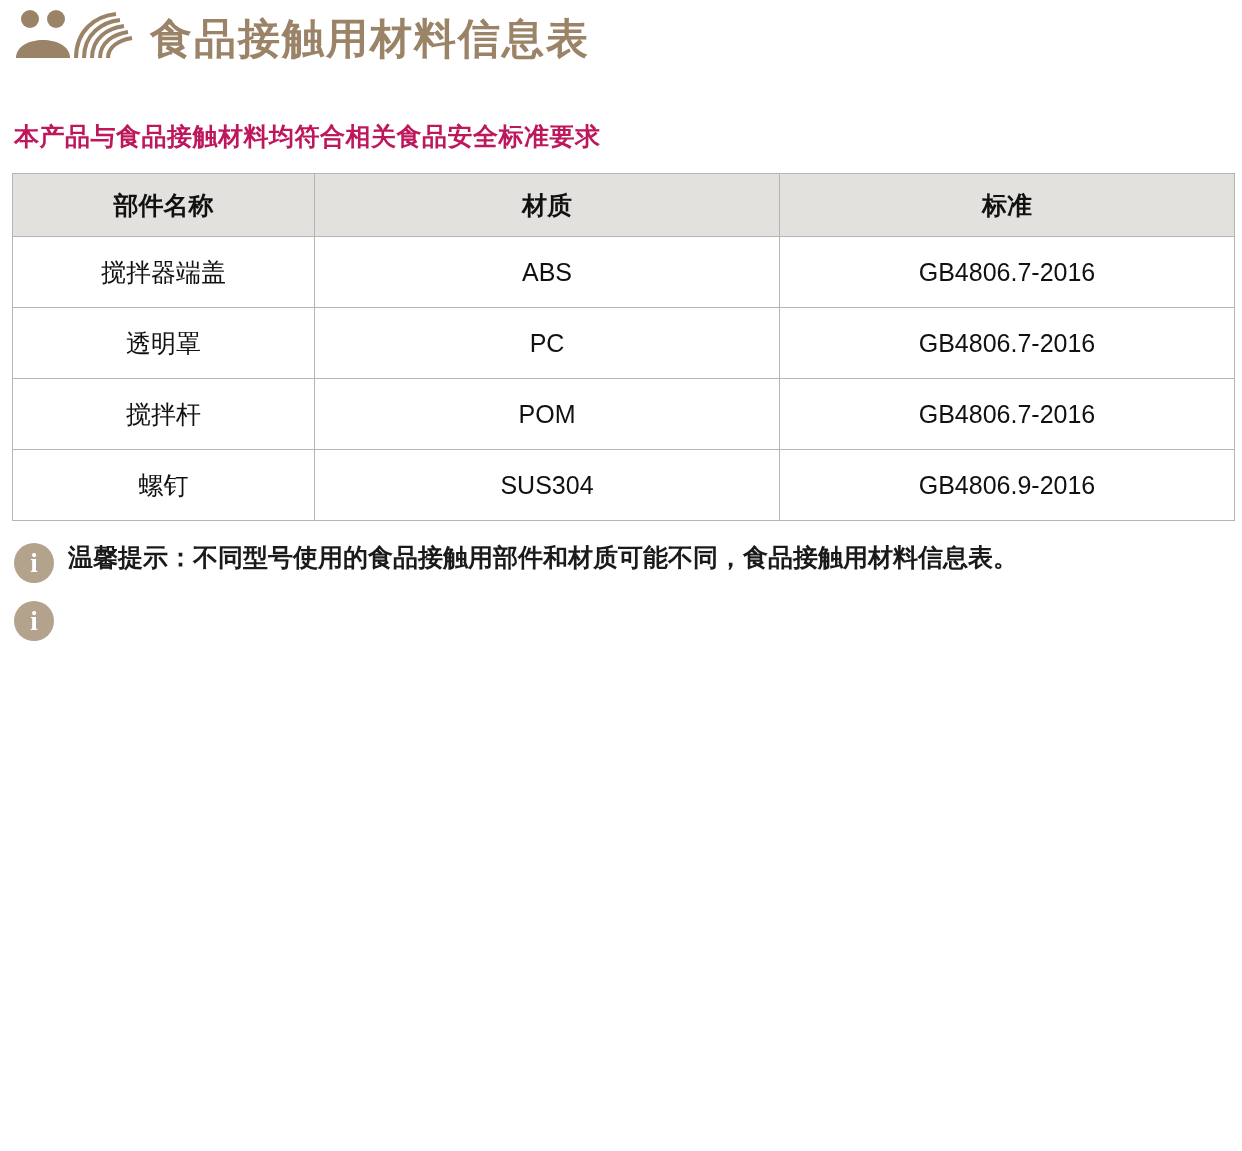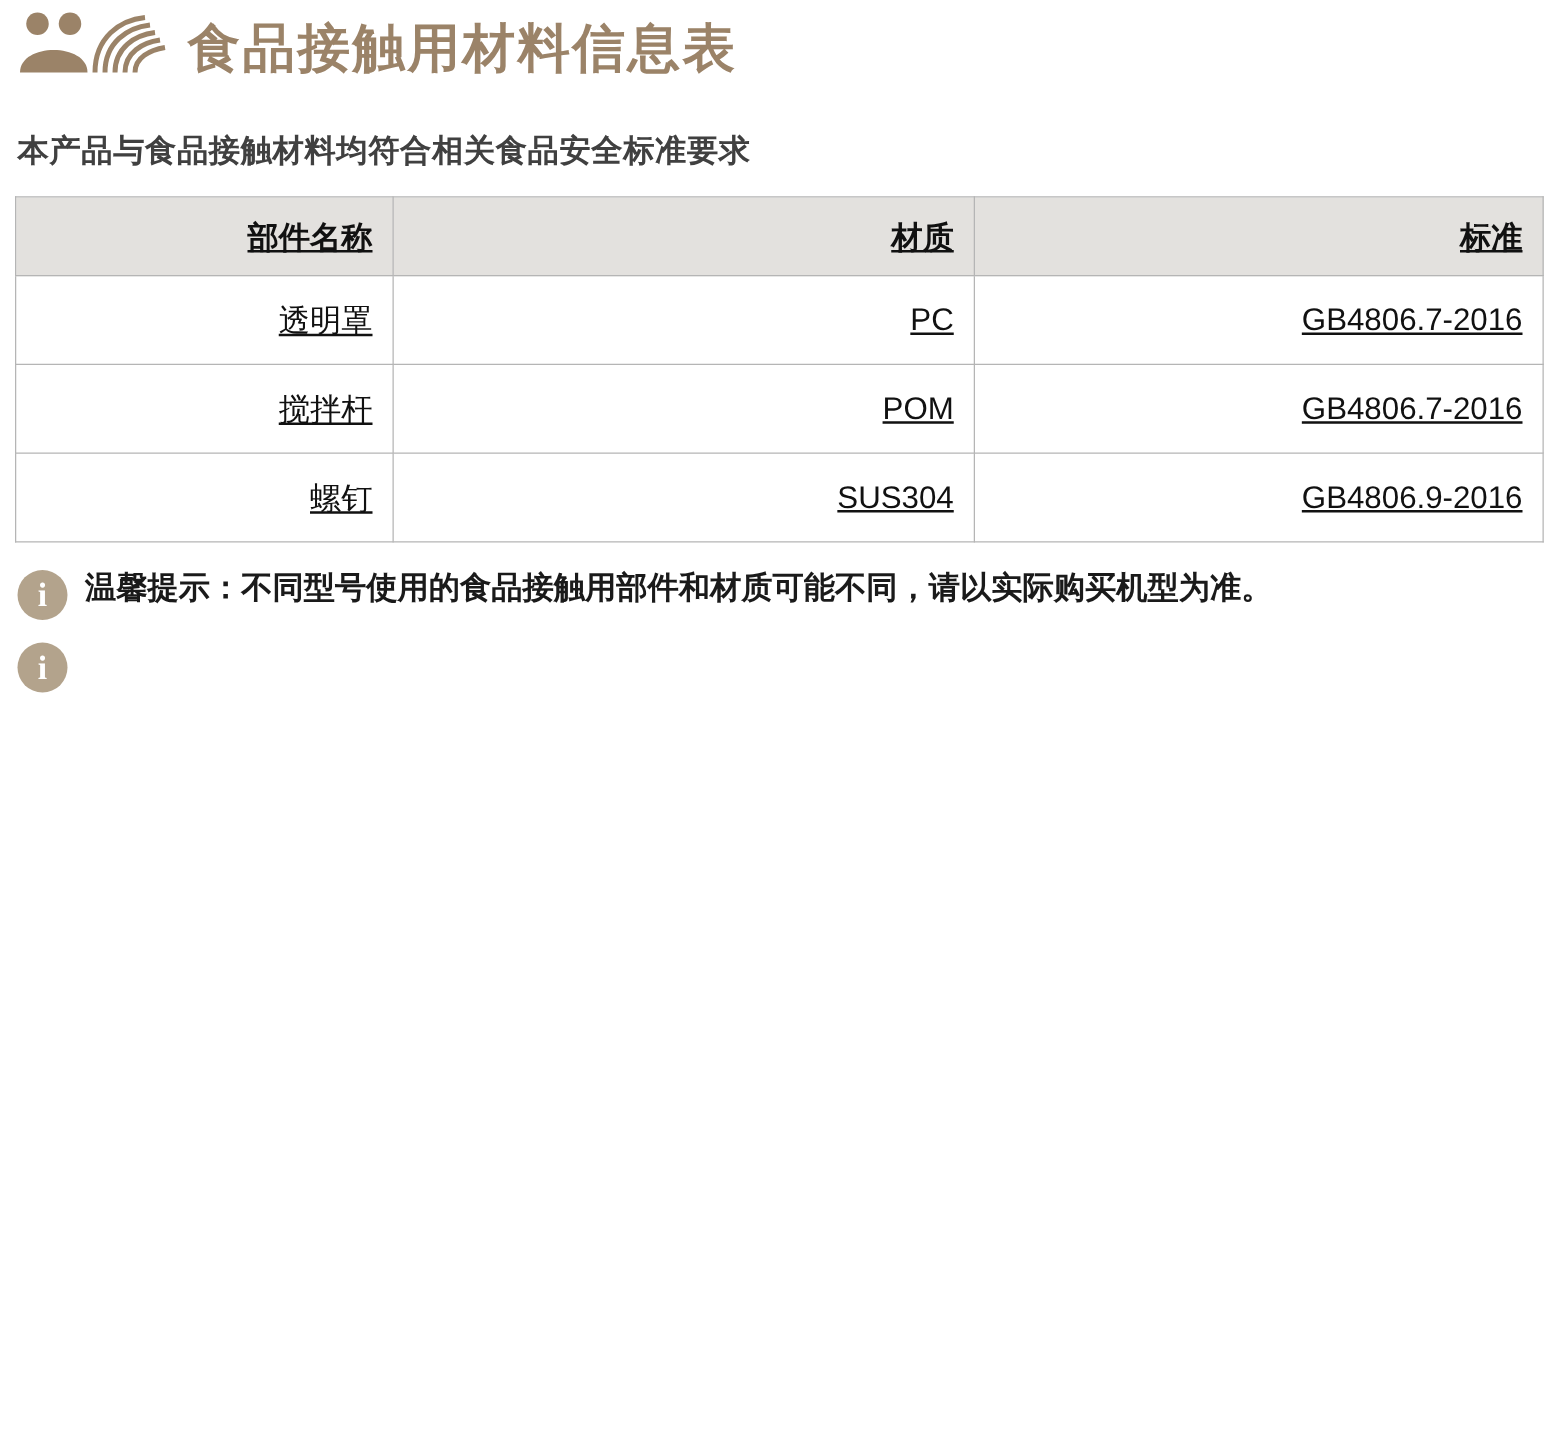--- a/index.html
+++ b/index.html
@@ -43,42 +43,41 @@
     color: #9b8368;
     line-height: 1;
     margin-left: 8px;
     white-space: nowrap;
   }
 
   
   .subtitle {
     font-size: 25px;
     font-weight: bold;
-    color: #404040;
-    margin: 26px 0 20px 4px;
+    color: #be185d;
+    margin: 42px 0 20px 4px;
     letter-spacing: 0.5px;
   }
 
   
   .mat-table {
     width: 1222px;
     border-collapse: collapse;
     table-layout: fixed;
     margin-left: 2px;
   }
   .mat-table th,
   .mat-table td {
     border: 1px solid #b5b5b5;
-    text-align: right;
+    text-align: center;
     font-size: 25px;
     color: #111111;
     height: 70px;
     padding: 0 16px;
     font-weight: normal;
-    text-decoration: underline;
   }
   .mat-table thead th {
     background: #e3e1de;
     font-weight: bold;
     height: 62px;
     font-size: 25px;
   }
   .col-part { width: 302px; }
   .col-material { width: 465px; }
   .col-standard { width: 455px; }
@@ -150,40 +149,45 @@
     </colgroup>
     <thead>
       <tr>
         <th>部件名称</th>
         <th>材质</th>
         <th>标准</th>
       </tr>
     </thead>
     <tbody>
       <tr>
+        <td>搅拌器端盖</td>
+        <td>ABS</td>
+        <td>GB4806.7-2016</td>
+      </tr>
+      <tr>
         <td>透明罩</td>
         <td>PC</td>
         <td>GB4806.7-2016</td>
       </tr>
       <tr>
         <td>搅拌杆</td>
         <td>POM</td>
         <td>GB4806.7-2016</td>
       </tr>
       <tr>
         <td>螺钉</td>
         <td>SUS304</td>
         <td>GB4806.9-2016</td>
       </tr>
     </tbody>
   </table>
 
   <div class="notes">
     <div class="note">
       <div class="note-icon">i</div>
-      <div class="note-text">温馨提示：不同型号使用的食品接触用部件和材质可能不同，请以实际购买机型为准。</div>
+      <div class="note-text">温馨提示：不同型号使用的食品接触用部件和材质可能不同，食品接触用材料信息表。</div>
     </div>
     <div class="note">
       <div class="note-icon">i</div>
     </div>
   </div>
 
 </div>
 
 </body></html>

